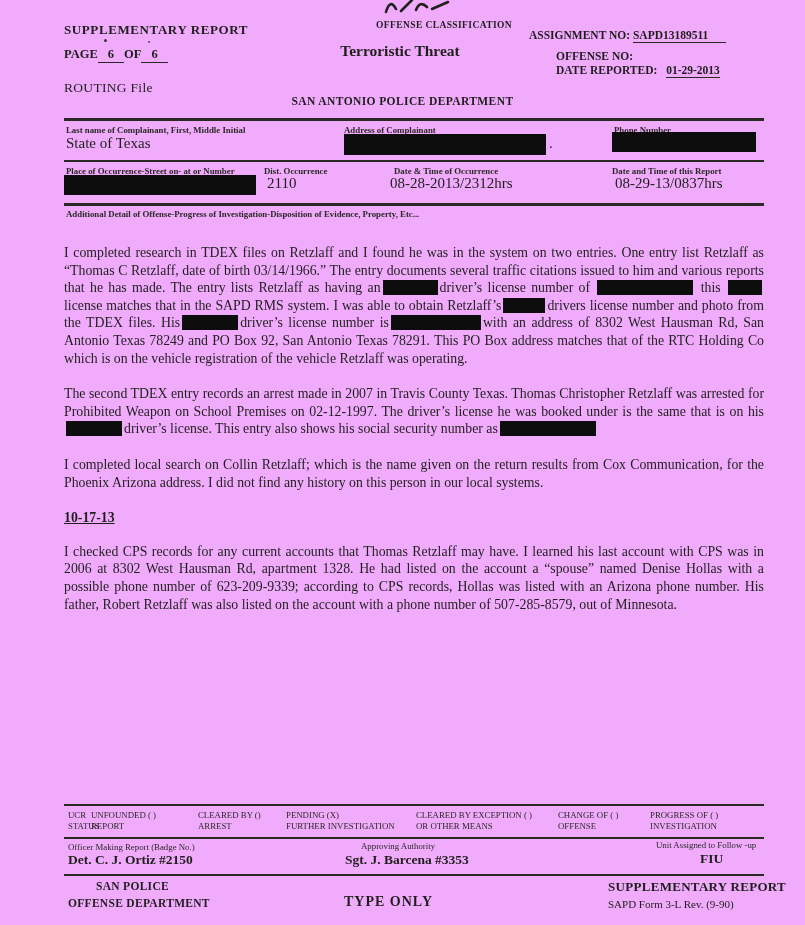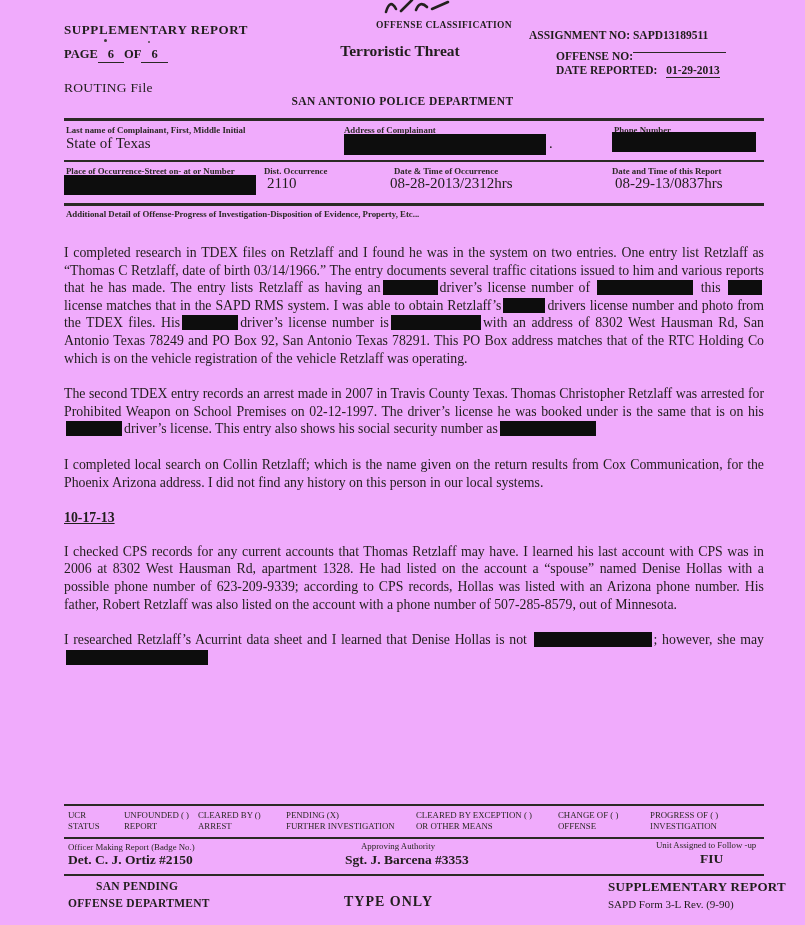--- a/index.html
+++ b/index.html
@@ -10,21 +10,21 @@
     background:#f0abfc;
     font-family:"Liberation Serif","DejaVu Serif",serif;
     color:#201e1c;
     overflow:hidden;
   }
   .abs{position:absolute;}
   
   .hdr-supp{left:64px;top:22px;font-size:13px;font-weight:bold;letter-spacing:.6px;}
   .hdr-off-label{left:376px;top:20px;font-size:9.5px;font-weight:bold;letter-spacing:.4px;}
   .hdr-assign{left:529px;top:29px;font-size:11.5px;font-weight:bold;}
-  .hdr-assign .val{border-bottom:1.5px solid #2a2824;padding-right:18px;padding-bottom:11px;}
+  .hdr-assign .val{border-bottom:1.5px solid #2a2824;padding-right:18px;padding-bottom:1px;}
   .hdr-page{left:64px;top:47px;font-size:12.5px;font-weight:bold;}
   .hdr-page .cell{display:inline-block;border-bottom:1.5px solid #2a2824;padding:0 10px;text-align:center;}
   .hdr-terror{left:280px;top:42px;width:240px;text-align:center;font-size:15.5px;font-weight:bold;}
   .hdr-offno{left:556px;top:50px;font-size:11.5px;font-weight:bold;}
   .hdr-datarep{left:556px;top:64px;font-size:11.5px;font-weight:bold;}
   .hdr-datarep .val{border-bottom:1.5px solid #2a2824;margin-left:6px;padding-bottom:1px;}
   .hdr-routing{left:64px;top:80px;font-size:13.5px;letter-spacing:.3px;}
   .hdr-dept{left:0;top:95px;width:805px;text-align:center;font-size:11.5px;font-weight:bold;letter-spacing:.4px;}
   
   .hand-mark{left:382px;top:0;}
@@ -125,31 +125,30 @@
     <p><span>I completed research in TDEX files on Retzlaff and I found he was in the system on two entries.  One entry list Retzlaff as “Thomas C Retzlaff, date of birth 03/14/1966.” The entry documents several traffic citations issued to him and various reports that he has made. The entry lists Retzlaff as having an</span><span class="redact" style="width:55px;"></span><span>driver’s license number of</span> <span class="redact" style="width:96px;"></span> <span>this</span> <span class="redact" style="width:34px;"></span><span>license matches that in the SAPD RMS system.  I was able to obtain Retzlaff’s</span><span class="redact" style="width:42px;"></span><span>drivers license number and photo from the TDEX files.  His</span><span class="redact" style="width:56px;"></span><span>driver’s license number is</span><span class="redact" style="width:90px;"></span><span>with an address of 8302 West Hausman Rd, San Antonio Texas 78249 and PO Box 92, San Antonio Texas 78291.  This PO Box address matches that of the RTC Holding Co which is on the vehicle registration of the vehicle Retzlaff was operating.</span></p>
 
     <p><span>The second TDEX entry records an arrest made in 2007 in Travis County Texas.  Thomas Christopher Retzlaff was arrested for Prohibited Weapon on School Premises on 02-12-1997.  The driver’s license he was booked under is the same that is on his</span><span class="redact" style="width:56px;"></span><span>driver’s license.  This entry also shows his social security number as</span><span class="redact" style="width:96px;"></span></p>
 
     <p>I completed local search on Collin Retzlaff; which is the name given on the return results from Cox Communication, for the Phoenix Arizona address.  I did not find any history on this person in our local systems.</p>
 
     <div class="date-head">10-17-13</div>
 
     <p>I checked CPS records for any current accounts that Thomas Retzlaff may have. I learned his last account with CPS was in 2006 at 8302 West Hausman Rd, apartment 1328.  He had listed on the account a “spouse” named Denise Hollas with a possible phone number of 623-209-9339; according to CPS records, Hollas was listed with an Arizona phone number. His father, Robert Retzlaff was also listed on the account with a phone number of 507-285-8579, out of Minnesota.</p>
 
-    <p><span>I researched Retzlaff’s Acurrint data sheet and I learned that Denise Hollas is not</span> <span class="redact" style="width:118px;"></span><span>; however, she may</span> <span class="redact" style="width:142px;"></span></p>
   </div>
 
   <div class="abs ftr">
     <div class="line ftr-line1"></div>
 
     <div class="ucr" style="left:4px;">
       <div>UCR</div>
       <div>STATUS</div>
     </div>
-    <div class="ucr" style="left:60px;">
+    <div class="ucr" style="left:27px;">
       <div>UNFOUNDED (  )</div>
       <div>REPORT</div>
     </div>
     <div class="ucr" style="left:134px;">
       <div>CLEARED BY  ()</div>
       <div>ARREST</div>
     </div>
     <div class="ucr" style="left:222px;">
       <div>PENDING (X)</div>
       <div>FURTHER INVESTIGATION</div>
@@ -173,21 +172,21 @@
     <div class="fval" style="left:4px;top:48px;">Det. C. J. Ortiz #2150</div>
 
     <div class="flabel" style="left:297px;top:37px;">Approving Authority</div>
     <div class="fval" style="left:281px;top:48px;">Sgt. J. Barcena #3353</div>
 
     <div class="flabel" style="left:592px;top:36px;">Unit Assigned to Follow -up</div>
     <div class="fval" style="left:636px;top:47px;">FIU</div>
 
     <div class="line ftr-line3"></div>
 
-    <div class="bt" style="left:32px;top:76px;">SAN PENDING</div>
+    <div class="bt" style="left:32px;top:76px;">SAN POLICE</div>
     <div class="bt" style="left:4px;top:93px;">OFFENSE DEPARTMENT</div>
 
     <div class="bt" style="left:280px;top:90px;font-size:14px;letter-spacing:1px;text-align:center;">TYPE ONLY</div>
 
     <div class="bt" style="left:544px;top:75px;font-size:13px;">SUPPLEMENTARY REPORT</div>
     <div class="flabel" style="left:544px;top:94px;font-size:11px;color:#201e1c;">SAPD Form 3-L Rev. (9-90)</div>
   </div>
 
 </div>
 

